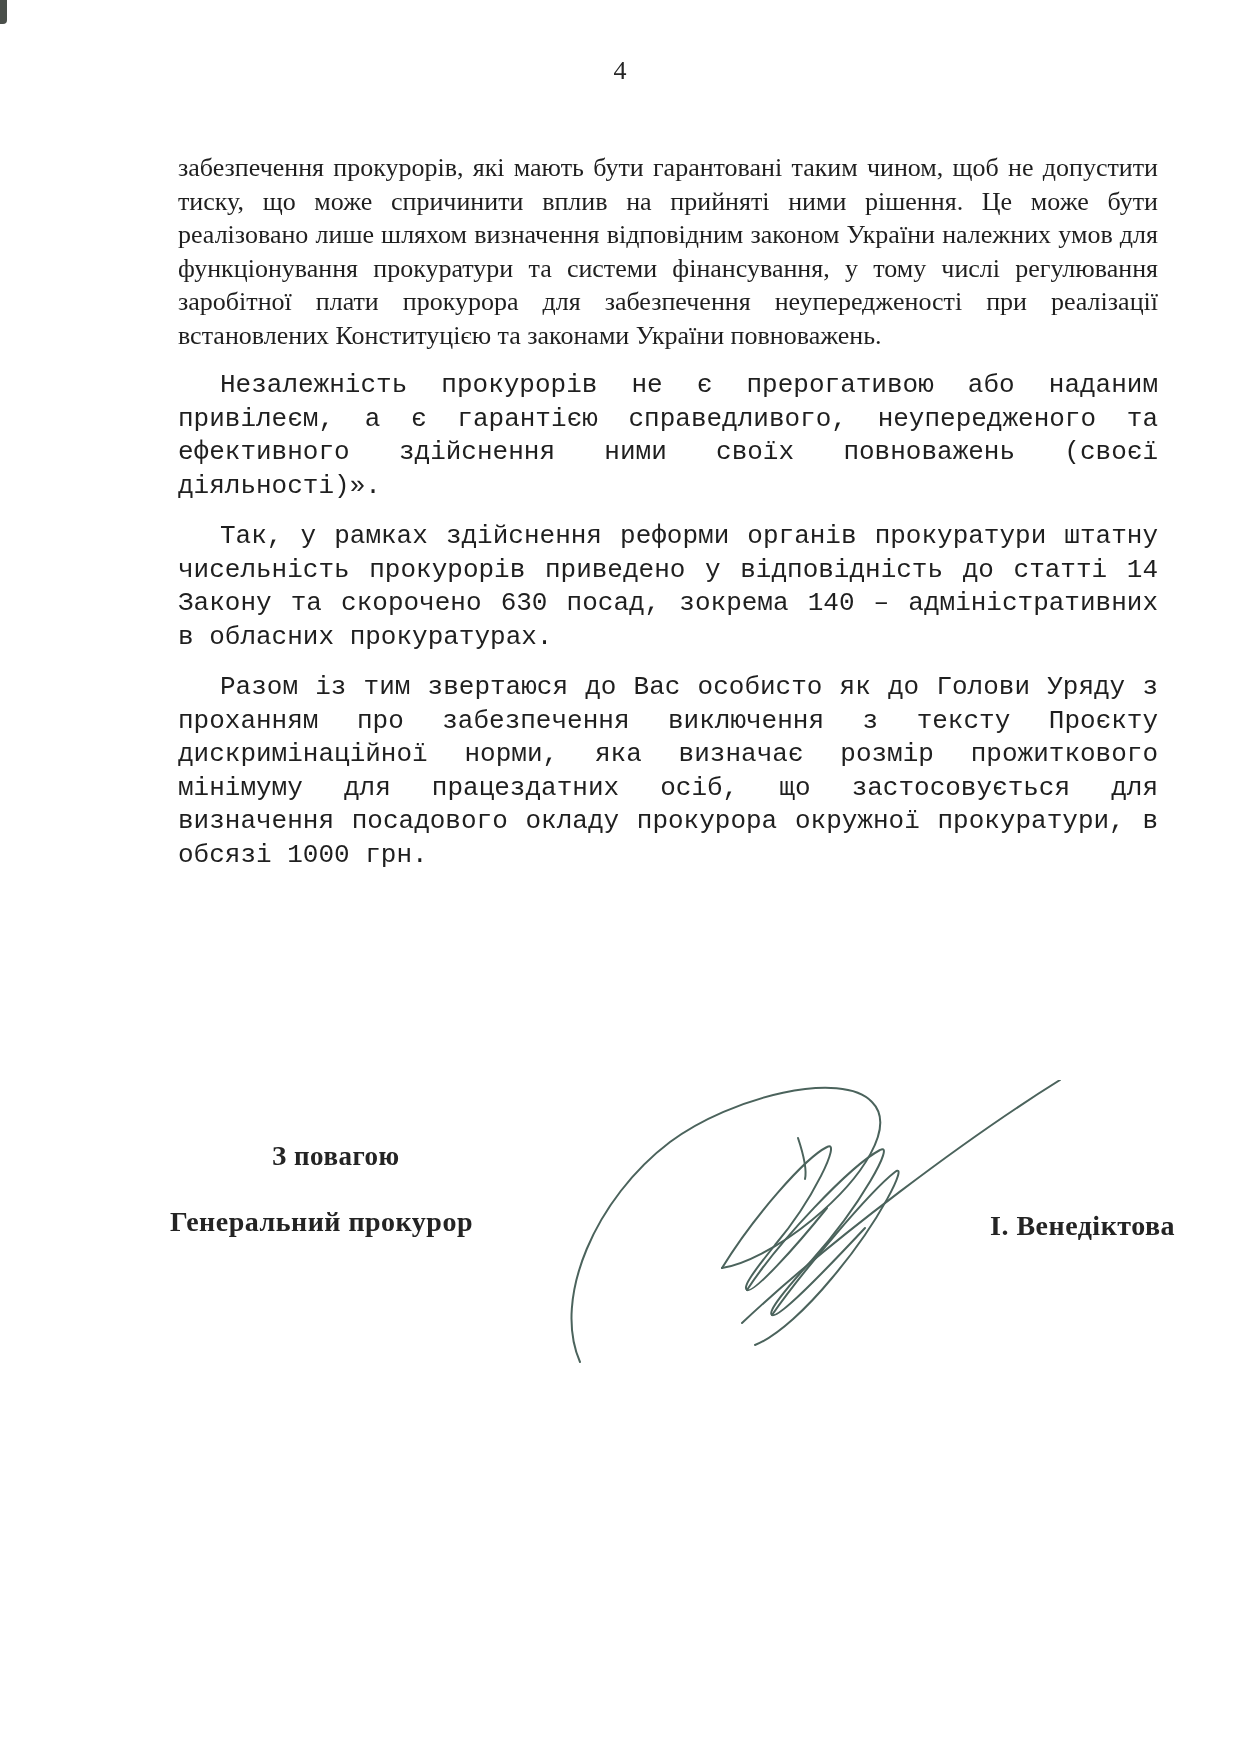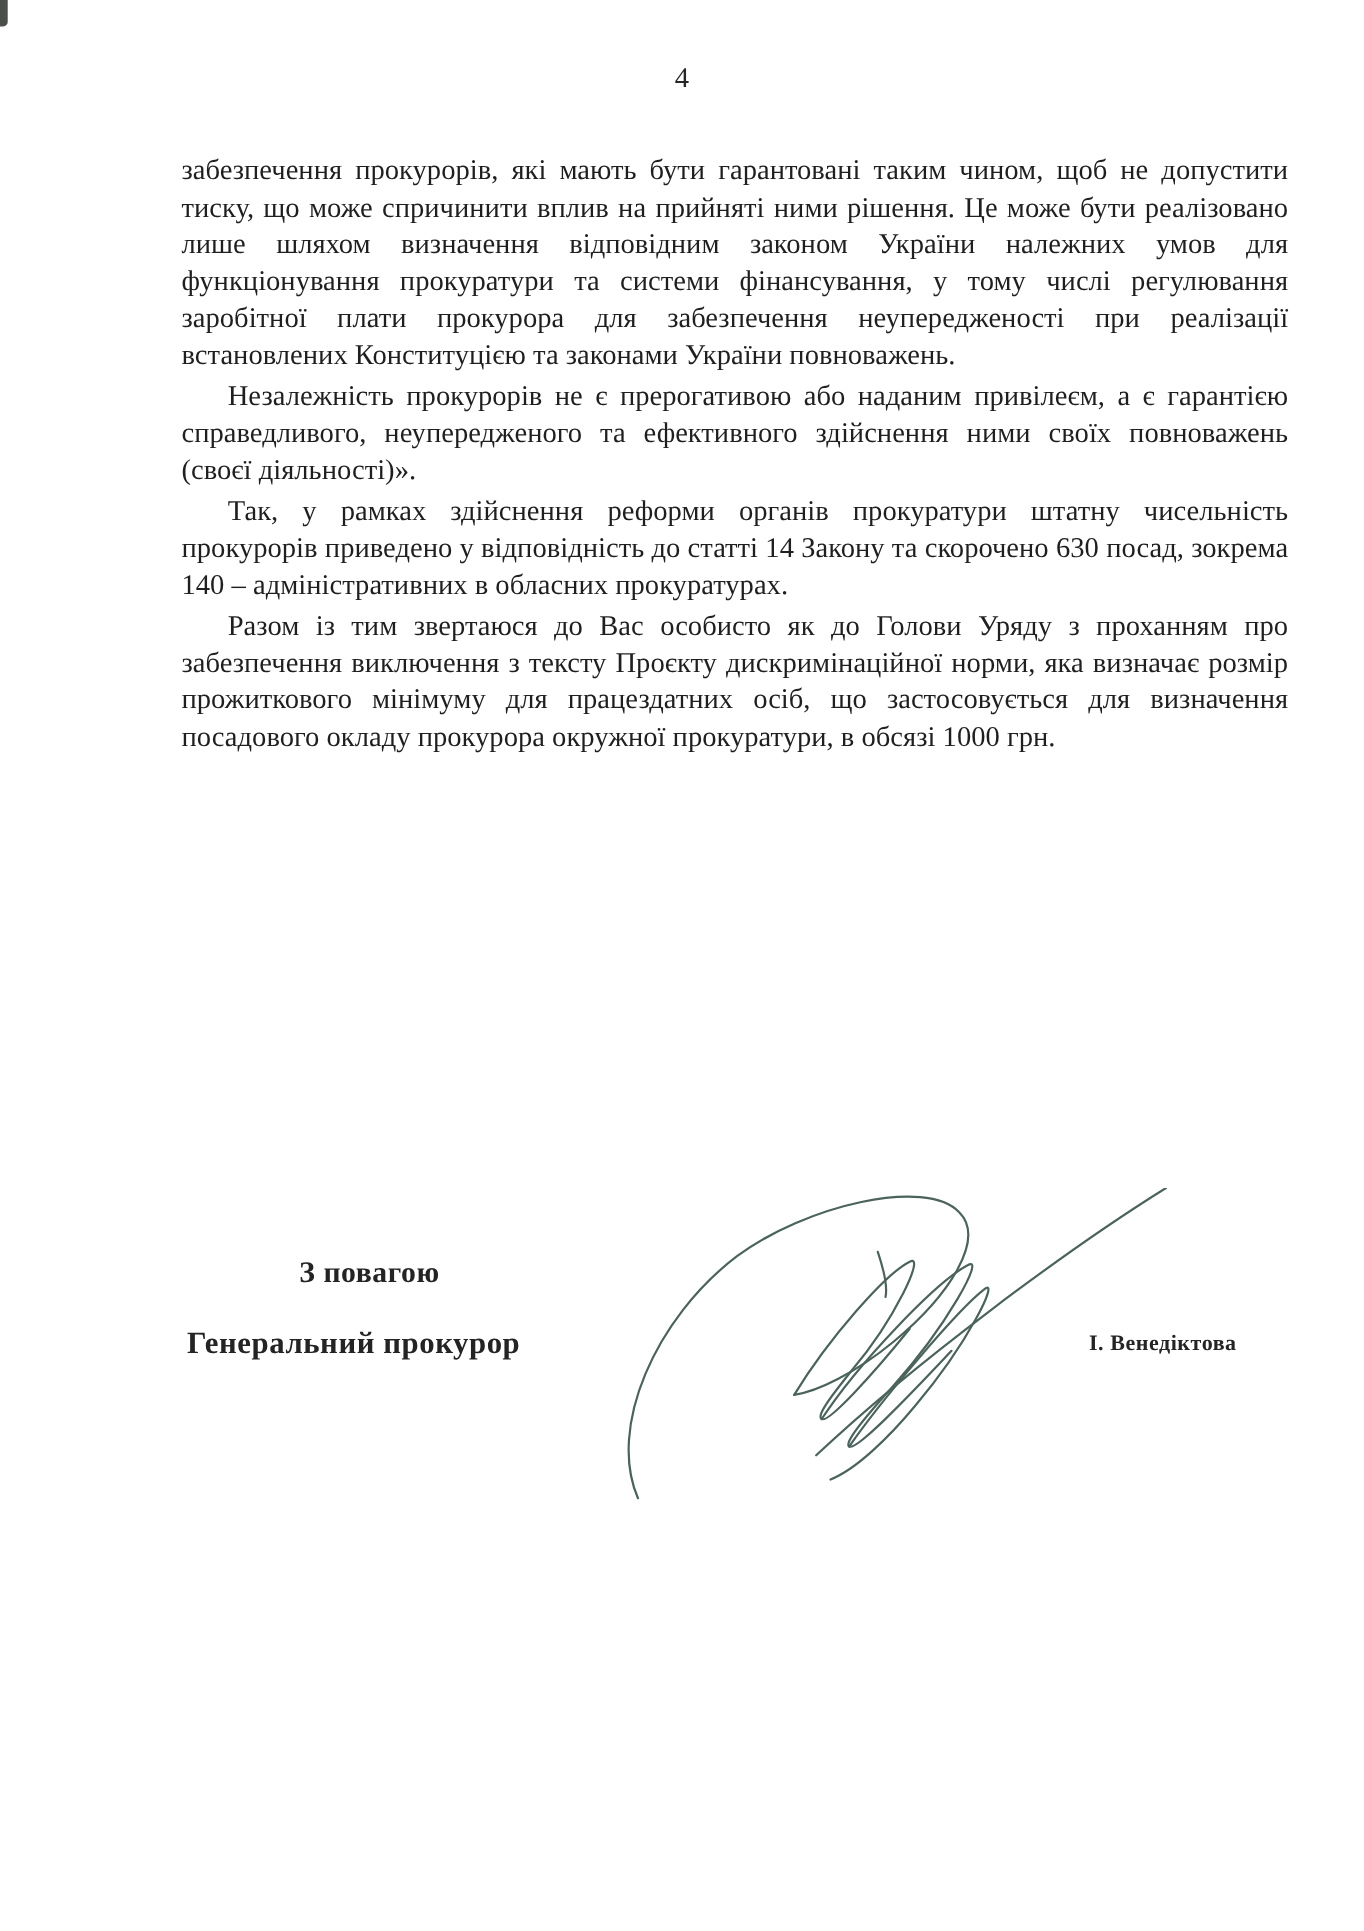--- a/index.html
+++ b/index.html
@@ -24,22 +24,22 @@
   .letter-body {
     position: absolute;
     left: 161px;
     top: 134px;
     width: 1014px;
     font-size: 26px;
     line-height: 33.5px;
     text-align: justify;
     color: #1f1f1f;
   }
-  .letter-body p { margin: 4px; padding: 0; }
-  .letter-body p.indent { text-indent: 42px; }
+  .letter-body p { margin: 17px; padding: 0; }
+  .letter-body p.indent { text-indent: 42px; font-family: Liberation Mono, monospace; }
   .closing-salutation {
     position: absolute;
     left: 248px;
     top: 1141px;
     font-size: 27px;
     font-weight: bold;
     letter-spacing: 0.5px;
     color: #242424;
     margin-left: 24px;
   }
@@ -50,21 +50,21 @@
     font-size: 28px;
     font-weight: bold;
     letter-spacing: 0.5px;
     color: #242424;
     text-align: center;
   }
   .signer-name {
     position: absolute;
     left: 990px;
     top: 1210px;
-    font-size: 20px;
+    font-size: 28px;
     font-weight: bold;
     letter-spacing: 0.5px;
     color: #242424;
   }
   .signature {
     position: absolute;
     left: 550px;
     top: 1080px;
     width: 540px;
     height: 295px;

